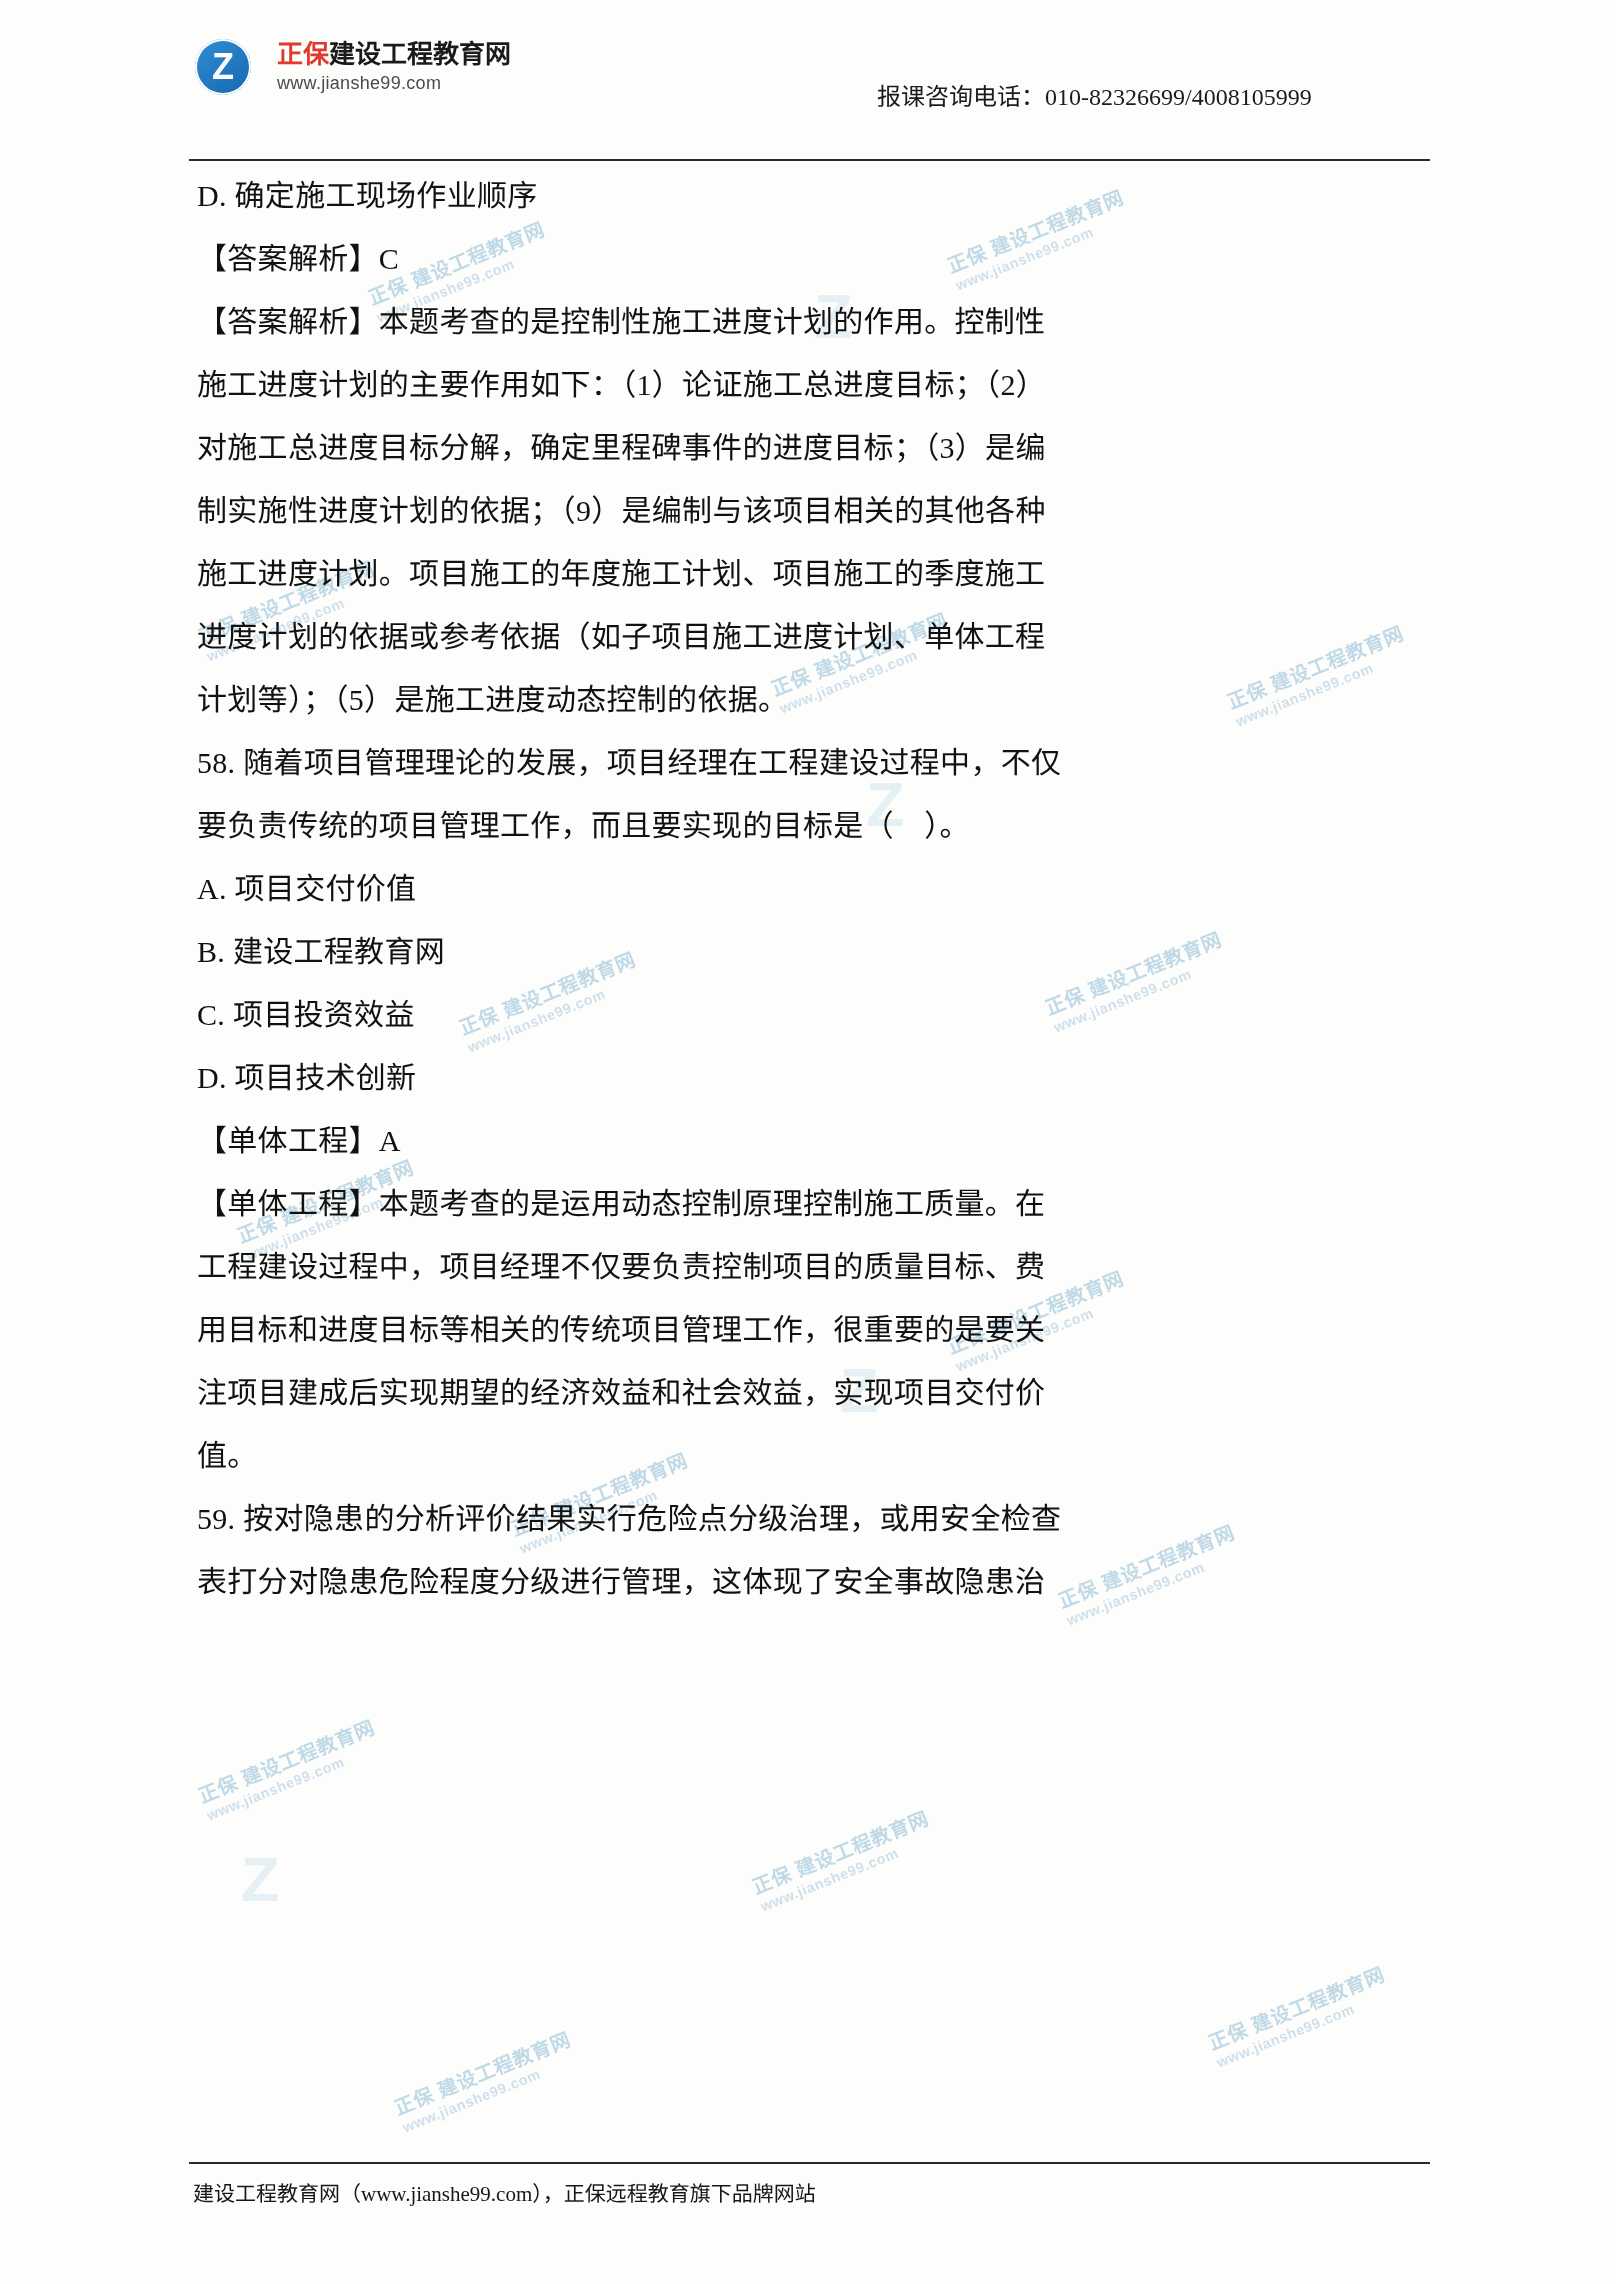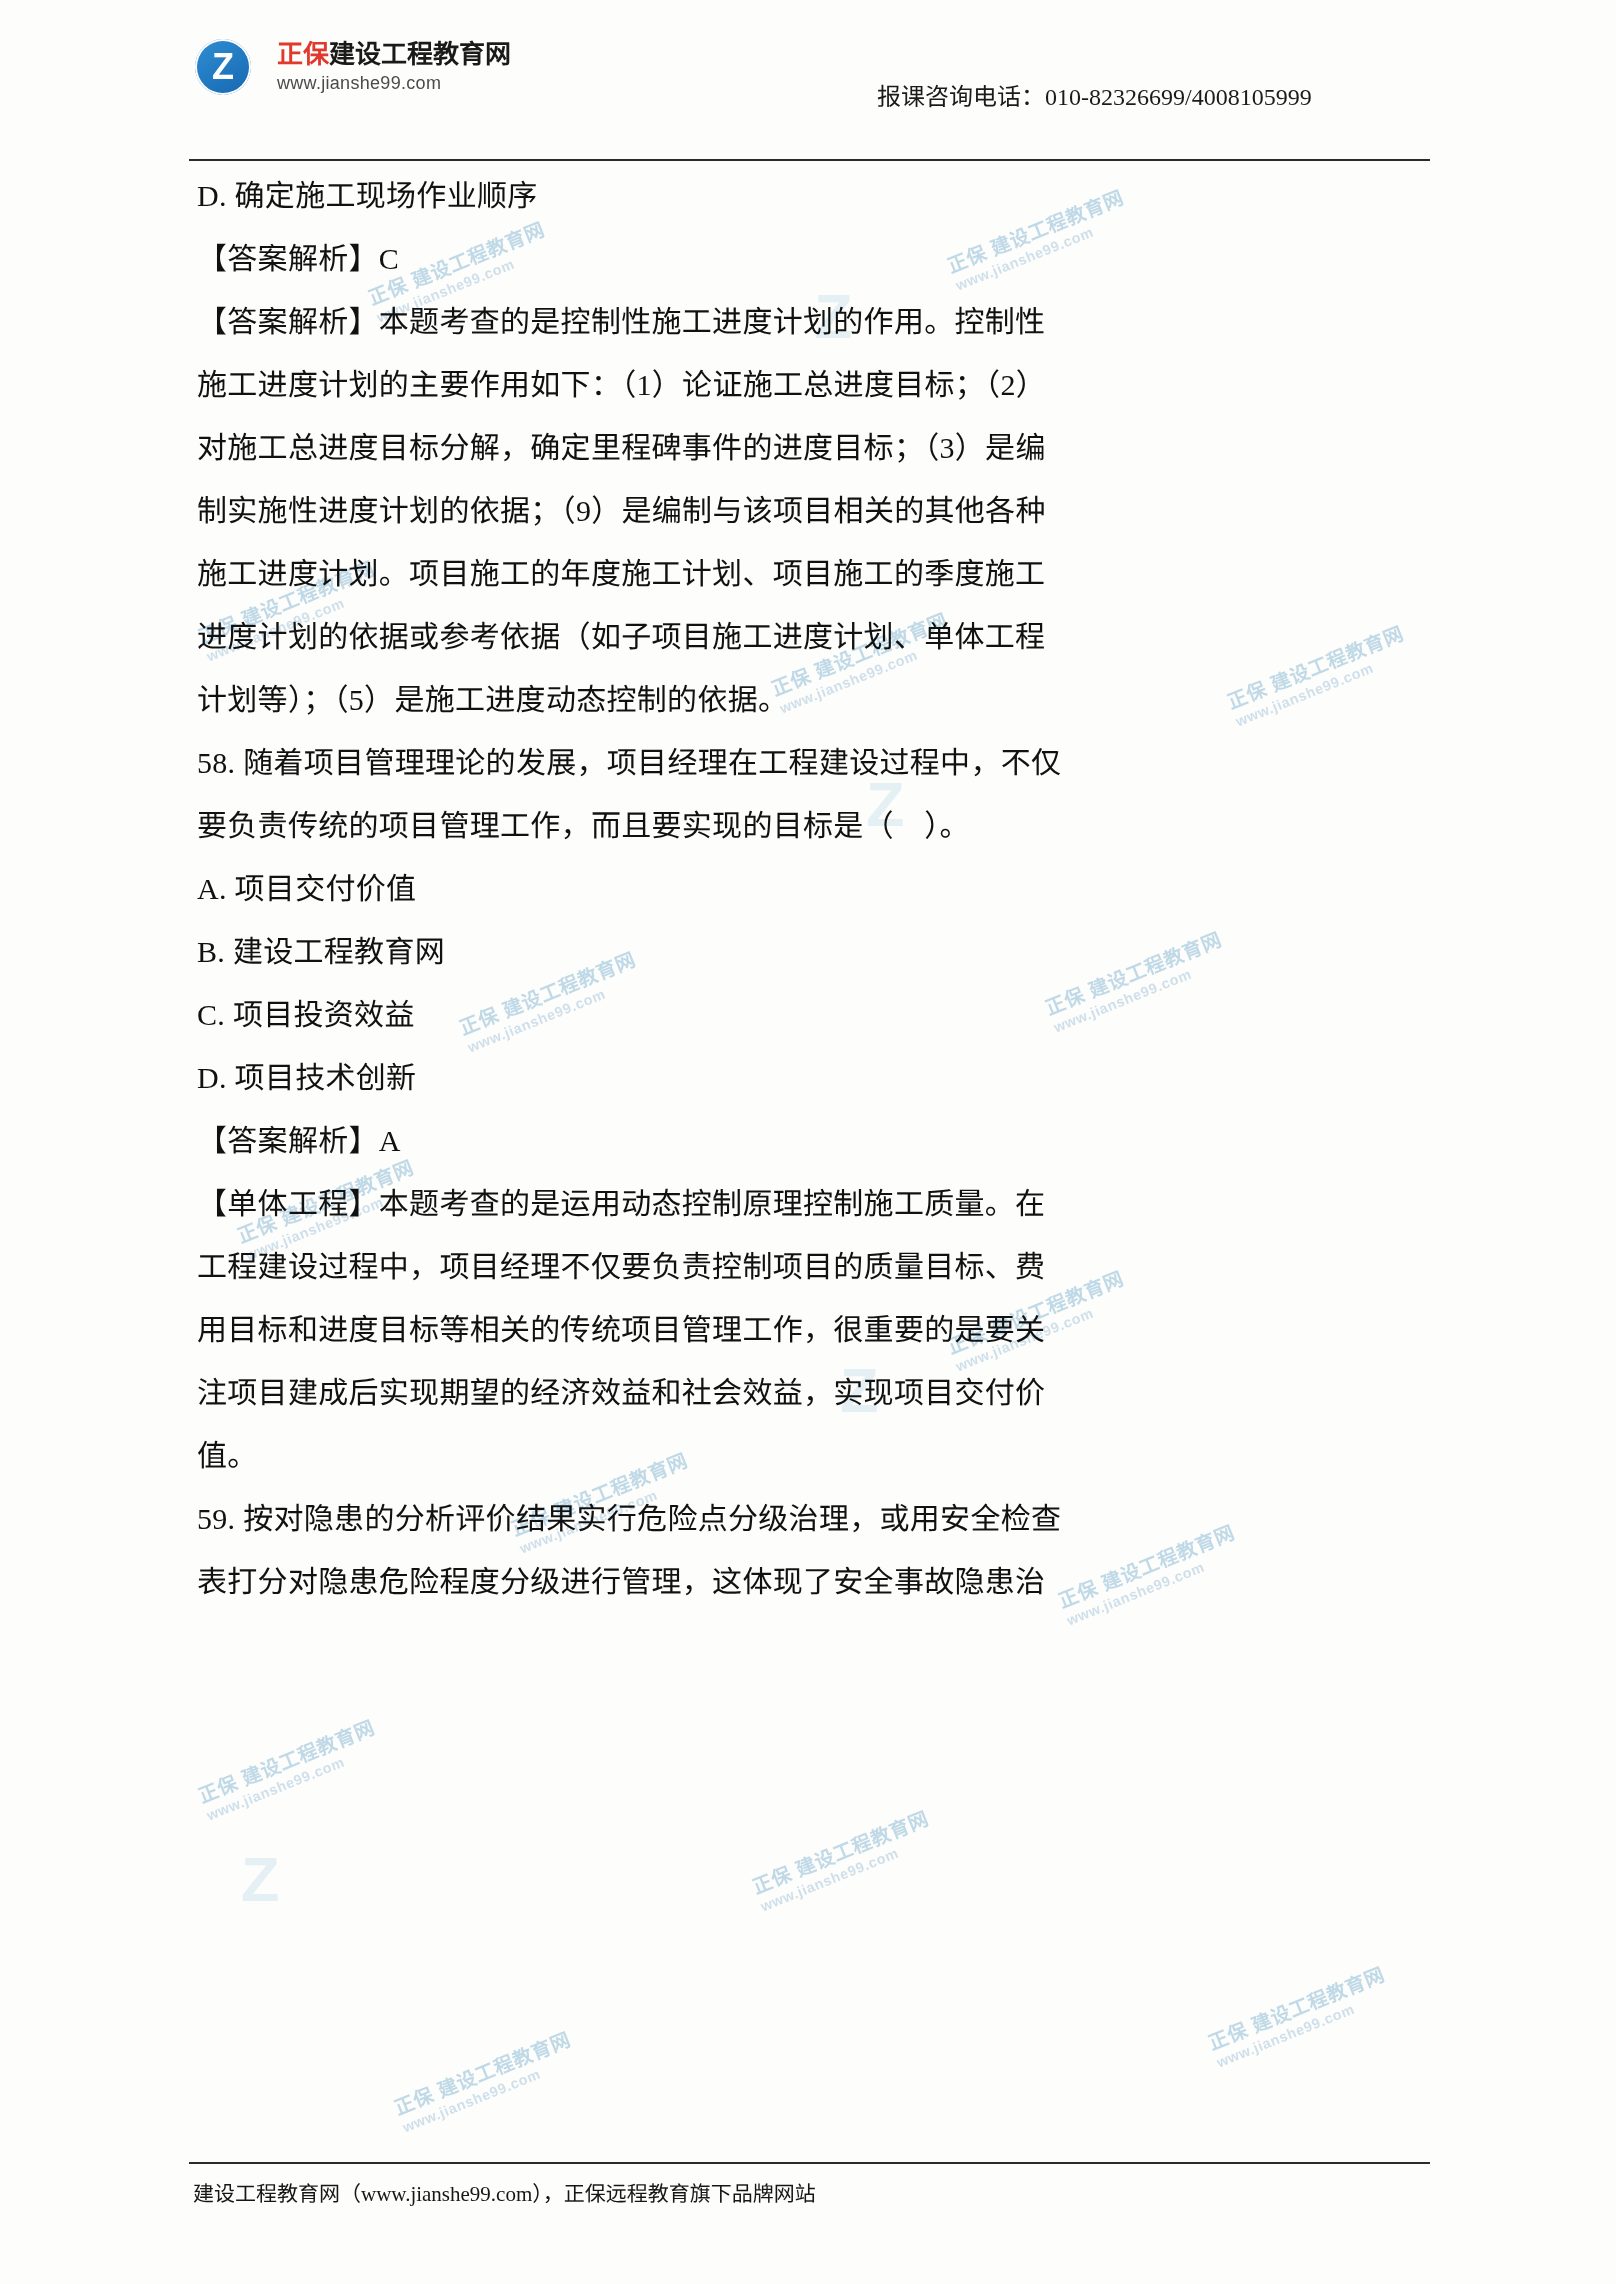--- a/index.html
+++ b/index.html
@@ -240,21 +240,21 @@
     <p class="line">制实施性进度计划的依据；（9）是编制与该项目相关的其他各种</p>
     <p class="line">施工进度计划。项目施工的年度施工计划、项目施工的季度施工</p>
     <p class="line">进度计划的依据或参考依据（如子项目施工进度计划、单体工程</p>
     <p class="line">计划等）；（5）是施工进度动态控制的依据。</p>
     <p class="line">58. 随着项目管理理论的发展，项目经理在工程建设过程中，不仅</p>
     <p class="line">要负责传统的项目管理工作，而且要实现的目标是（　）。</p>
     <p class="line">A. 项目交付价值</p>
     <p class="line">B. 建设工程教育网</p>
     <p class="line">C. 项目投资效益</p>
     <p class="line">D. 项目技术创新</p>
-    <p class="line">【答案解析】A</p>
+    <p class="line">【单体工程】A</p>
     <p class="line">【单体工程】本题考查的是运用动态控制原理控制施工质量。在</p>
     <p class="line">工程建设过程中，项目经理不仅要负责控制项目的质量目标、费</p>
     <p class="line">用目标和进度目标等相关的传统项目管理工作，很重要的是要关</p>
     <p class="line">注项目建成后实现期望的经济效益和社会效益，实现项目交付价</p>
     <p class="line">值。</p>
     <p class="line">59. 按对隐患的分析评价结果实行危险点分级治理，或用安全检查</p>
     <p class="line">表打分对隐患危险程度分级进行管理，这体现了安全事故隐患治</p>
   </div>
 
   <div class="rule rule-bottom"></div>

